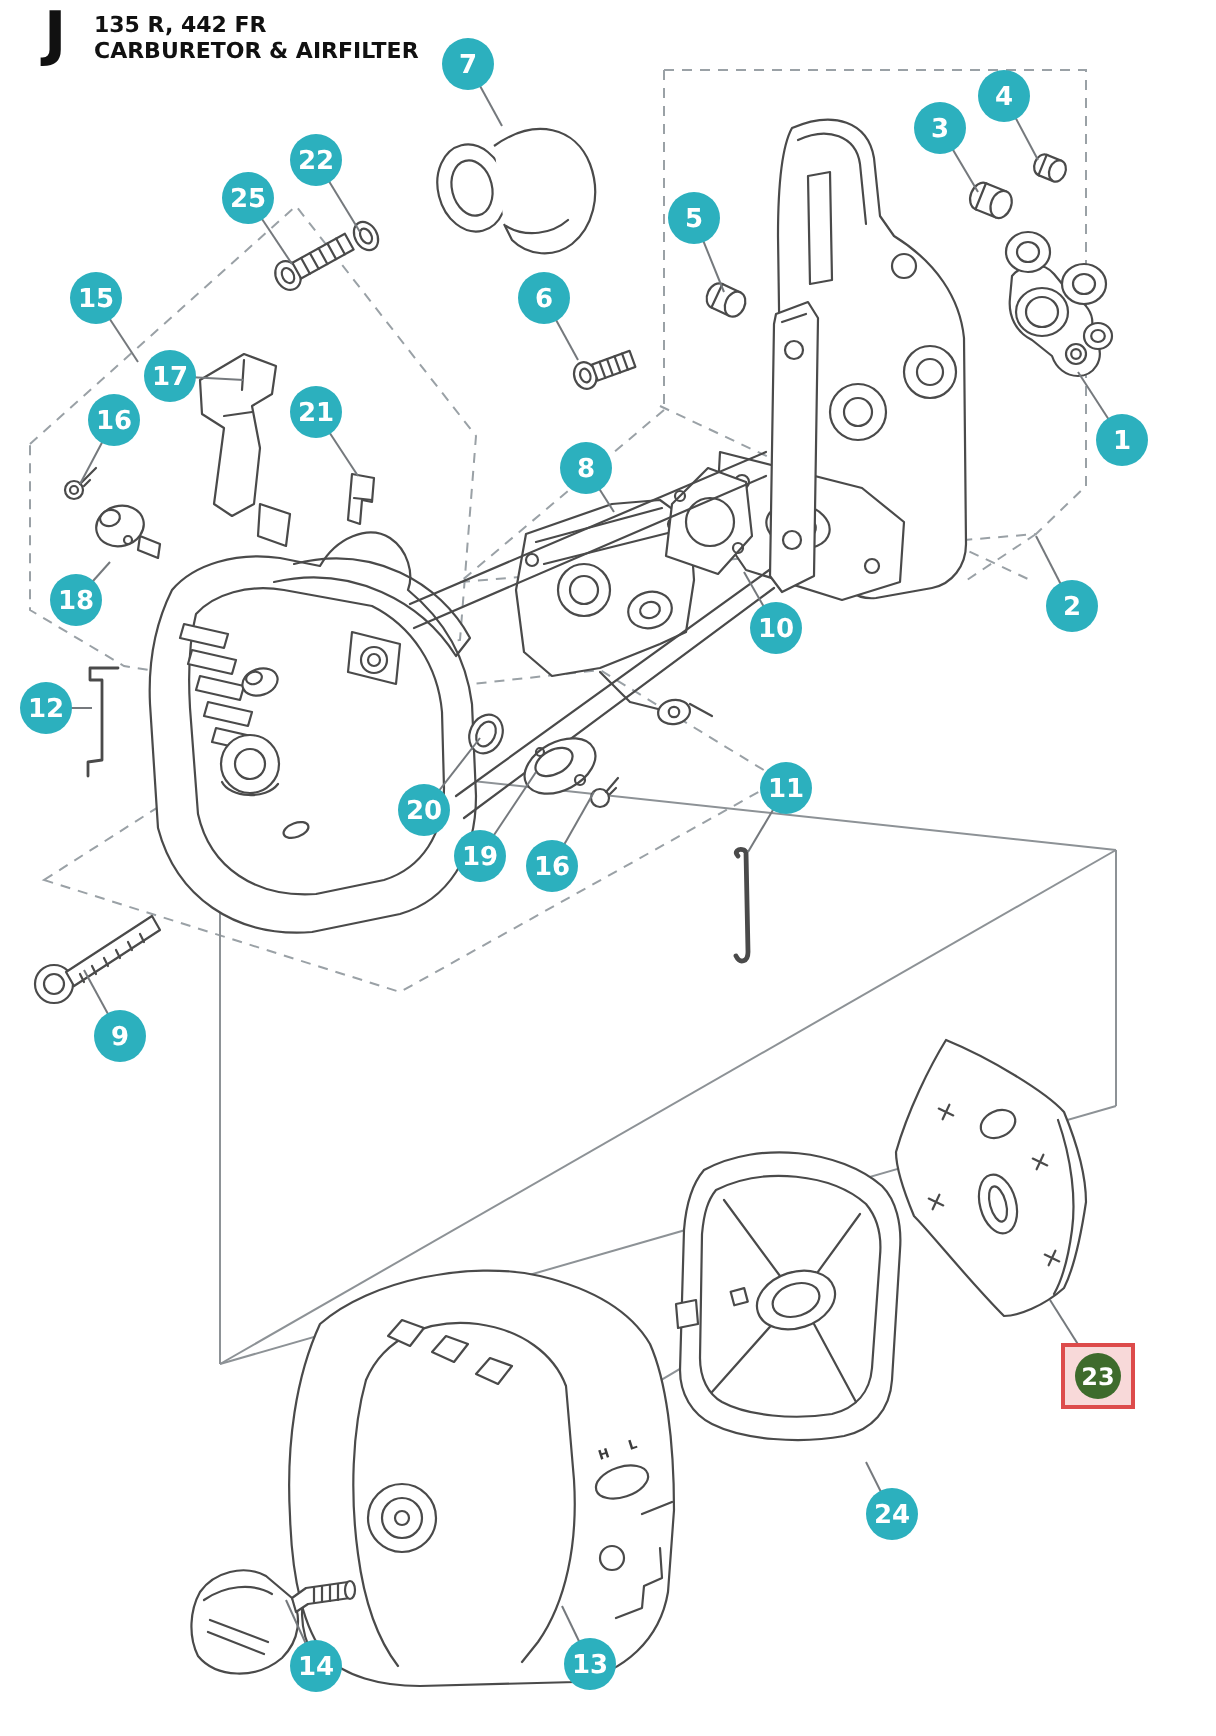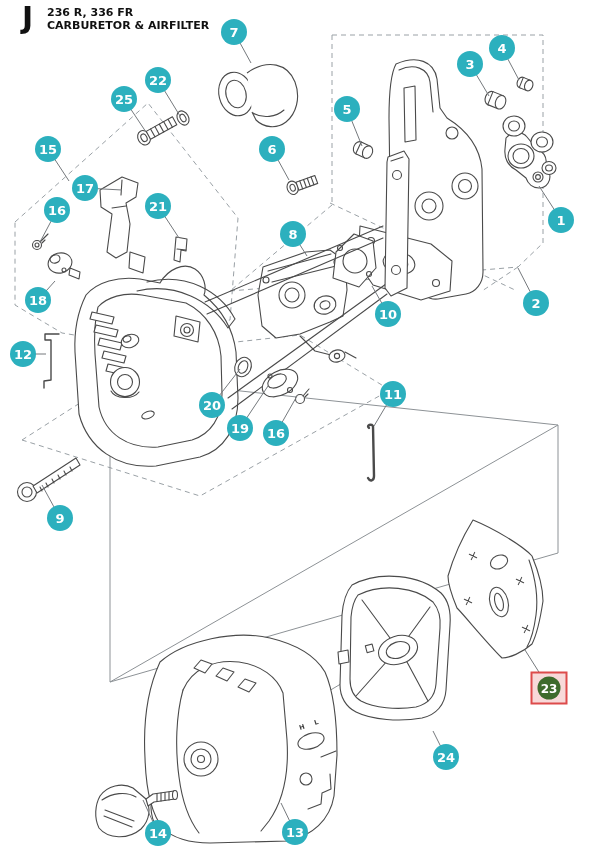--- a/index.html
+++ b/index.html
@@ -18,21 +18,21 @@
   .tinytxt{font-family:"DejaVu Sans", sans-serif;font-weight:bold;font-size:6.5px;fill:#3c3c3c;}
 </style>
 </head>
 <body>
 
 <div class="page">
 
   <div class="title-block">
     <span class="title-letter">J</span>
     <div class="title-lines">
-      <div>236 R, 336 FR</div>
+      <div>135 R, 442 FR</div>
       <div>CARBURETOR &amp; AIRFILTER</div>
     </div>
   </div>
 
   <svg width="608" height="868" viewBox="0 0 608 868">
 
     <g>
 
       <path class="dash" d="M332,35 H543 V243"></path>
       <path class="dash" d="M332,35 V205"></path>

